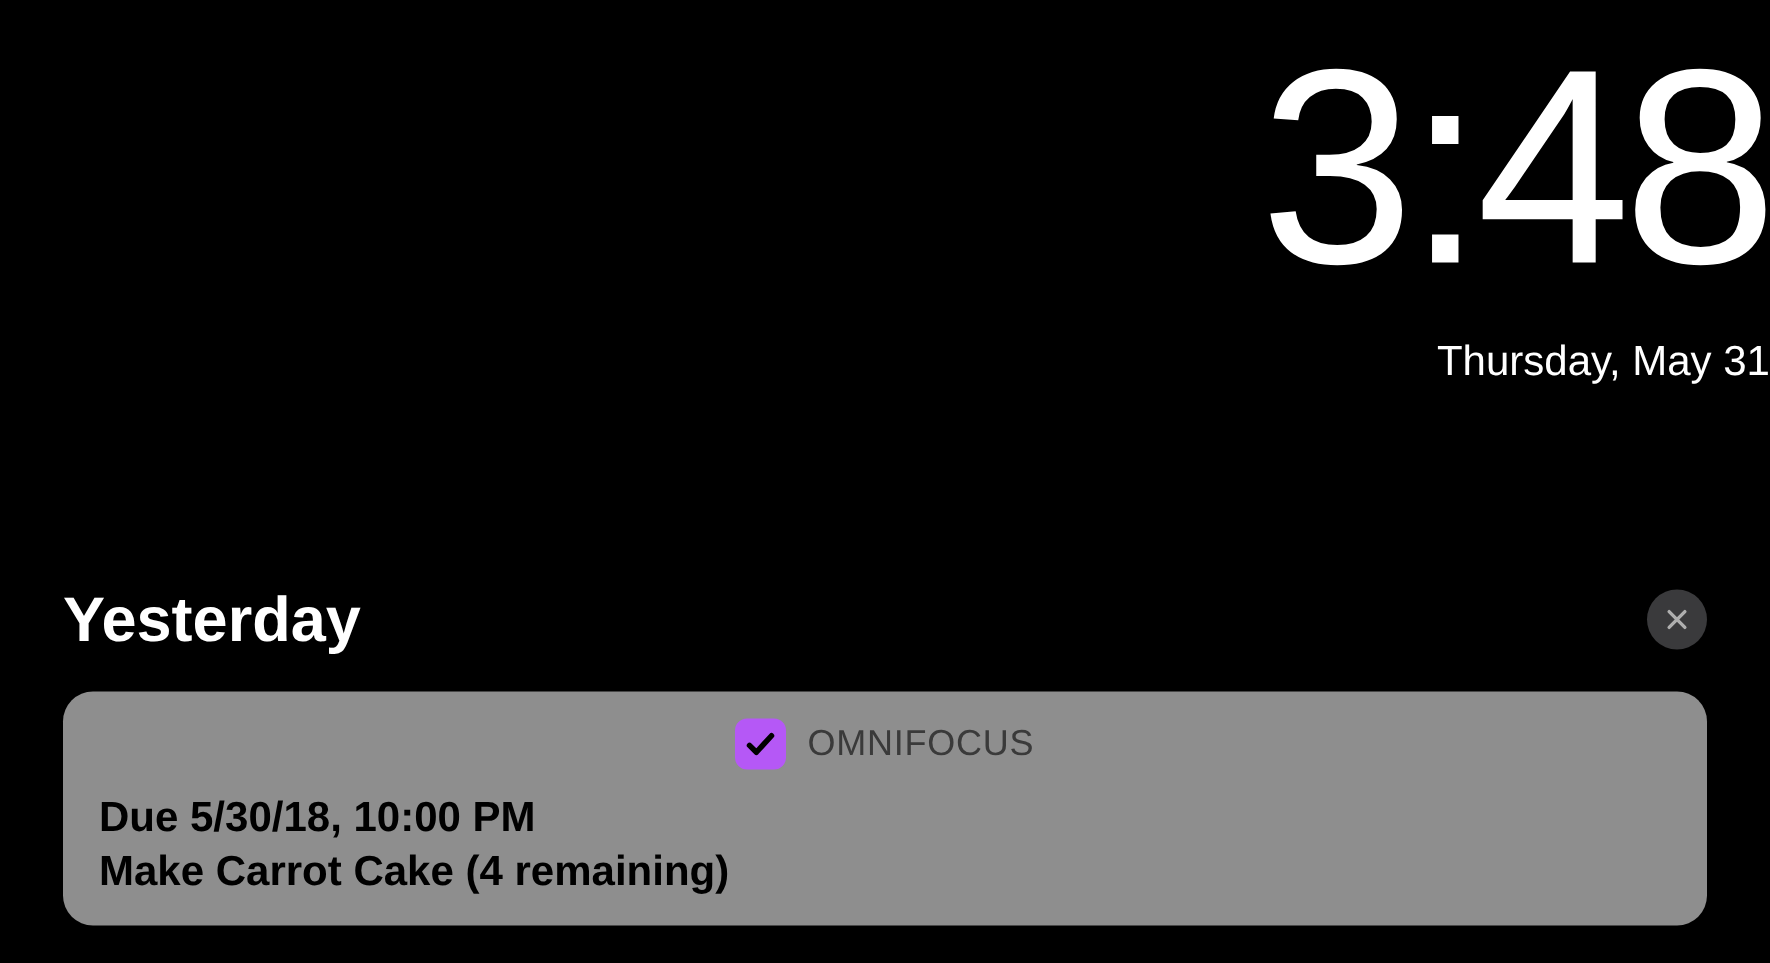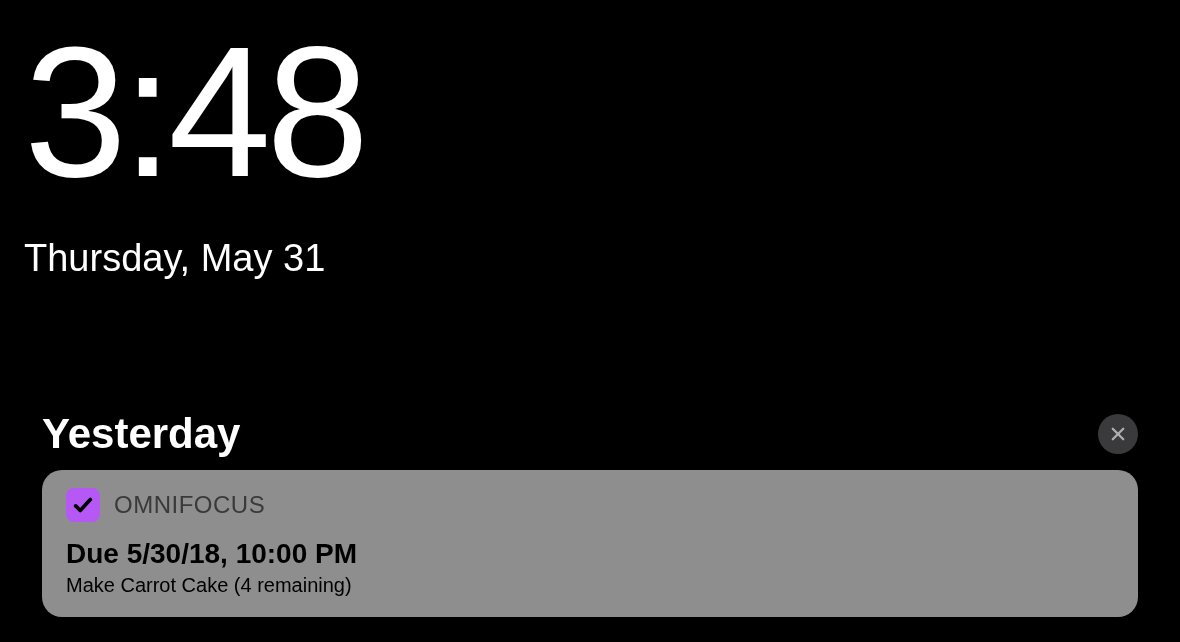--- a/index.html
+++ b/index.html
@@ -12,50 +12,50 @@
       width: 1180px;
       height: 642px;
       background: #000000;
       font-family: -apple-system, BlinkMacSystemFont, 'Helvetica Neue', sans-serif;
       color: #ffffff;
       overflow: hidden;
       position: relative;
     }
     
     .clock-section {
-      text-align: left;
+      text-align: right;
       padding-top: 20px;
       padding-left: 24px;
     }
     
     .time {
       font-size: 185px;
       font-weight: 200;
       letter-spacing: -5px;
       line-height: 1;
     }
     
     .date {
-      font-size: 38px;
+      font-size: 28px;
       font-weight: 400;
-      margin-top: 32px;
+      margin-top: 20px;
     }
     
     .notification-section {
       position: absolute;
       bottom: 25px;
       left: 42px;
       right: 42px;
     }
     
     .section-header {
       display: flex;
       justify-content: space-between;
       align-items: center;
-      margin-bottom: 12px;
+      margin-bottom: 24px;
     }
     
     .section-title {
       font-size: 42px;
       font-weight: 700;
       color: #ffffff;
     }
     
     .close-button {
       width: 40px;
@@ -76,20 +76,21 @@
     .notification-card {
       background: #8e8e8e;
       border-radius: 20px;
       padding: 18px 24px 20px 24px;
     }
     
     .notification-header {
       display: flex;
       align-items: center;
       margin-bottom: 16px;
+      justify-content: center;
     }
     
     .app-icon {
       width: 34px;
       height: 34px;
       border-radius: 8px;
       background: #b558f6;
       display: flex;
       align-items: center;
       justify-content: center;
@@ -115,22 +116,22 @@
     
     .notification-title {
       font-size: 28px;
       font-weight: 600;
       color: #000000;
       margin-bottom: 4px;
       margin-top: 12px;
     }
     
     .notification-body {
-      font-size: 20px;
-      font-weight: 400;
+      font-size: 28px;
+      font-weight: 700;
       color: #000000;
     }
   </style>
 </head>
 <body>
 
 <div class="clock-section">
   <div class="time">3:48</div>
   <div class="date">Thursday, May 31</div>
 </div>

